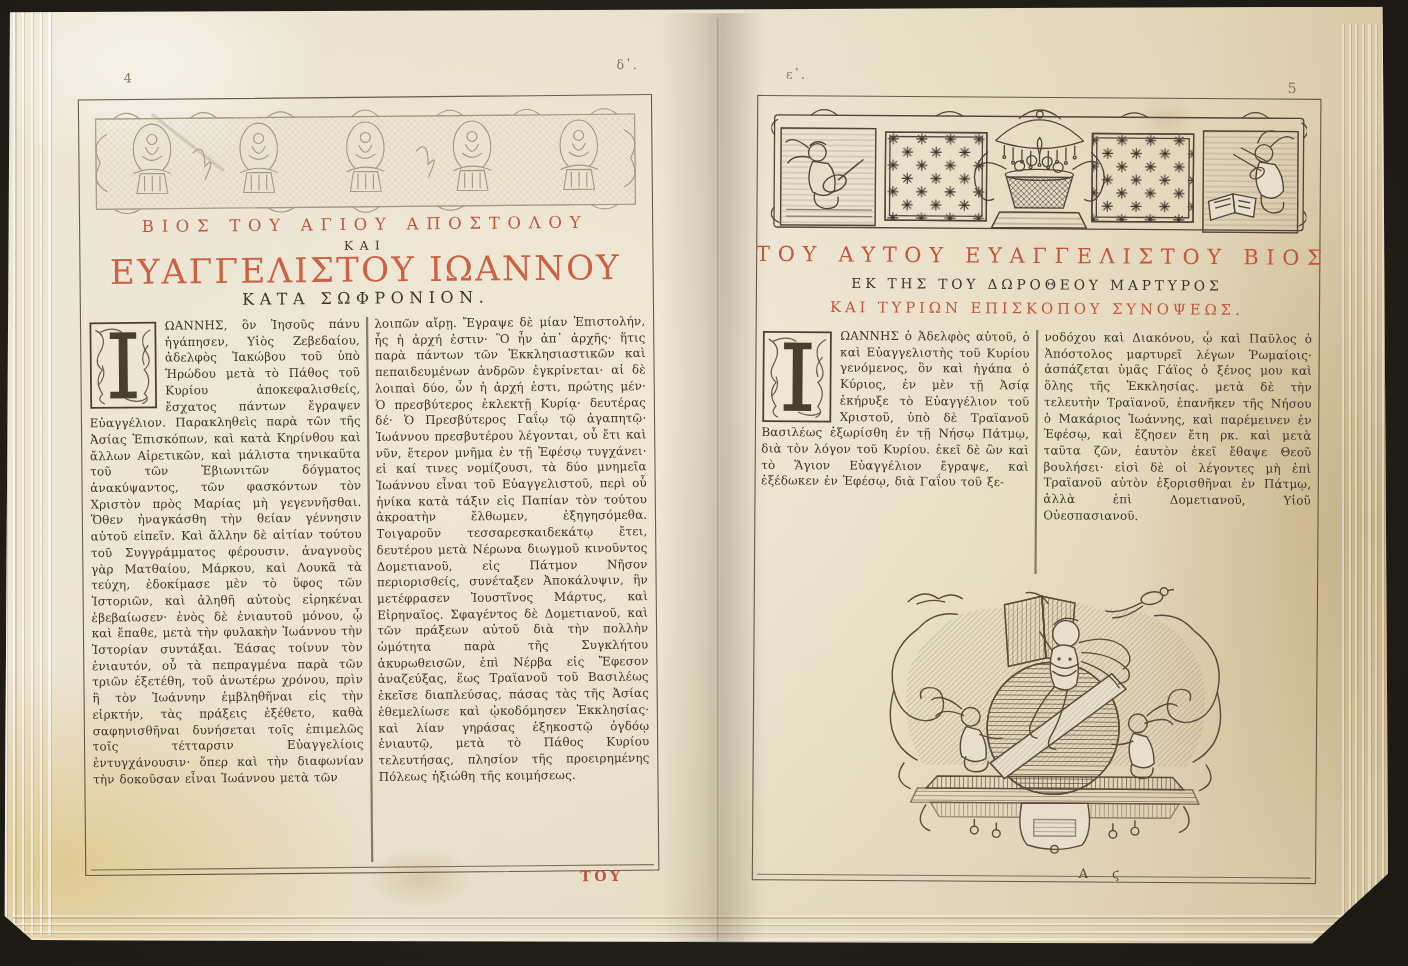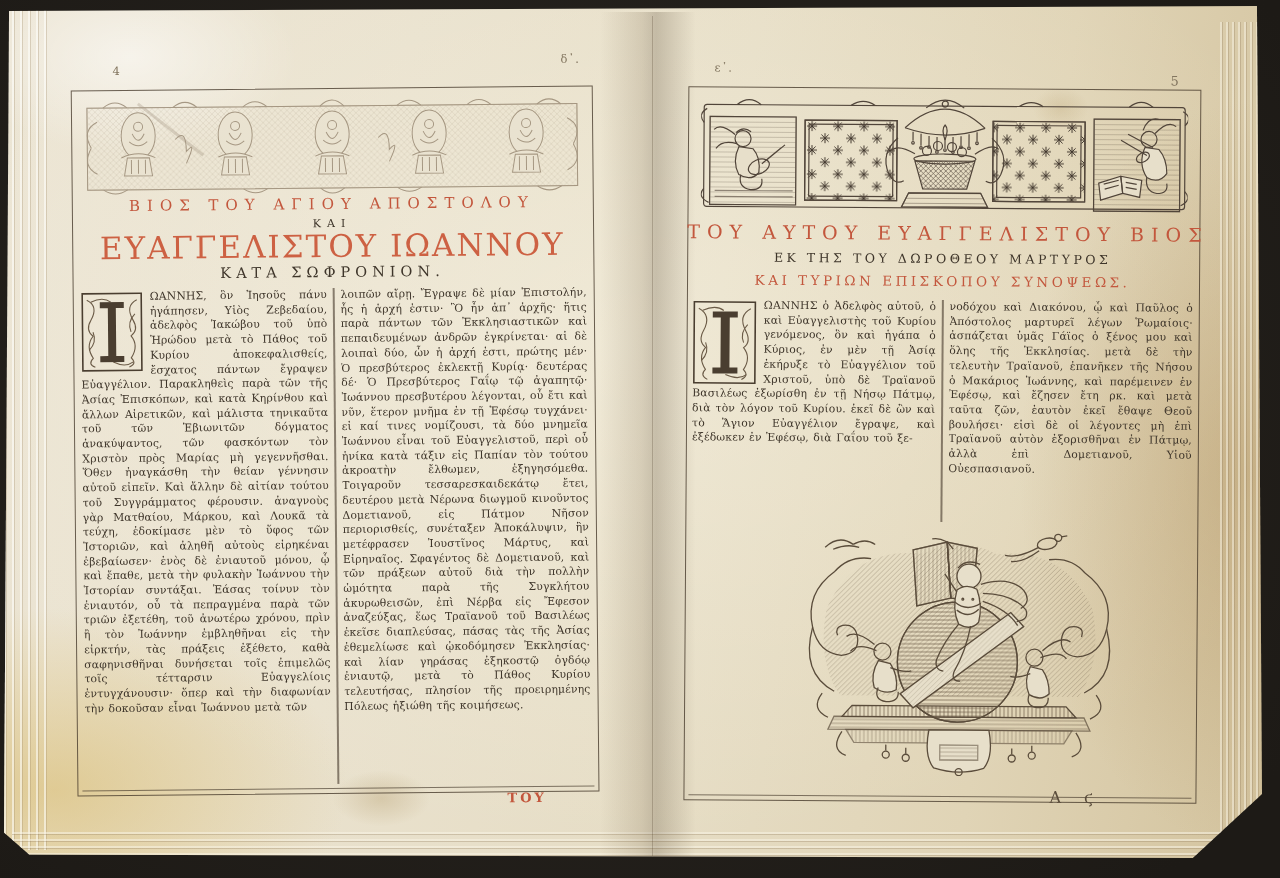--- a/index.html
+++ b/index.html
@@ -59,24 +59,24 @@
 
   .cols{position:absolute;display:flex;overflow:hidden;}
   .cols-l{left:82px;top:288px;width:506px;height:496px;}
   .cols-r{left:692px;top:300px;width:500px;height:222px;}
   .col{flex:1 1 0;overflow:hidden;color:var(--ink);
        font-size:10.8px;line-height:14.7px;text-align:justify;
        letter-spacing:.15px;word-spacing:.8px;}
   .vrule{width:1.3px;background:rgba(66,54,40,.6);margin:0 6px;}
   .dropcap{float:left;margin:2px 7px 2px 0;}
 
-  .catchword{position:absolute;left:504px;top:792px;color:var(--red);
+  .catchword{position:absolute;left:524px;top:792px;color:var(--red);
     font-size:13px;letter-spacing:3px;font-weight:bold;}
-  .signature{position:absolute;left:1052px;top:787px;color:var(--ink-soft);
-    font-size:16px;letter-spacing:9px;}
+  .signature{position:absolute;left:983px;top:787px;color:var(--ink-soft);
+    font-size:12px;letter-spacing:9px;}
 
   .hp-l{position:absolute;left:86px;top:98px;opacity:.72;}
   .hp-r{position:absolute;left:699px;top:96px;}
   .tailpiece{position:absolute;left:796px;top:514px;}
   svg{display:block;}
 </style>
 </head>
 <body>
 
 <div class="backdrop"></div>

